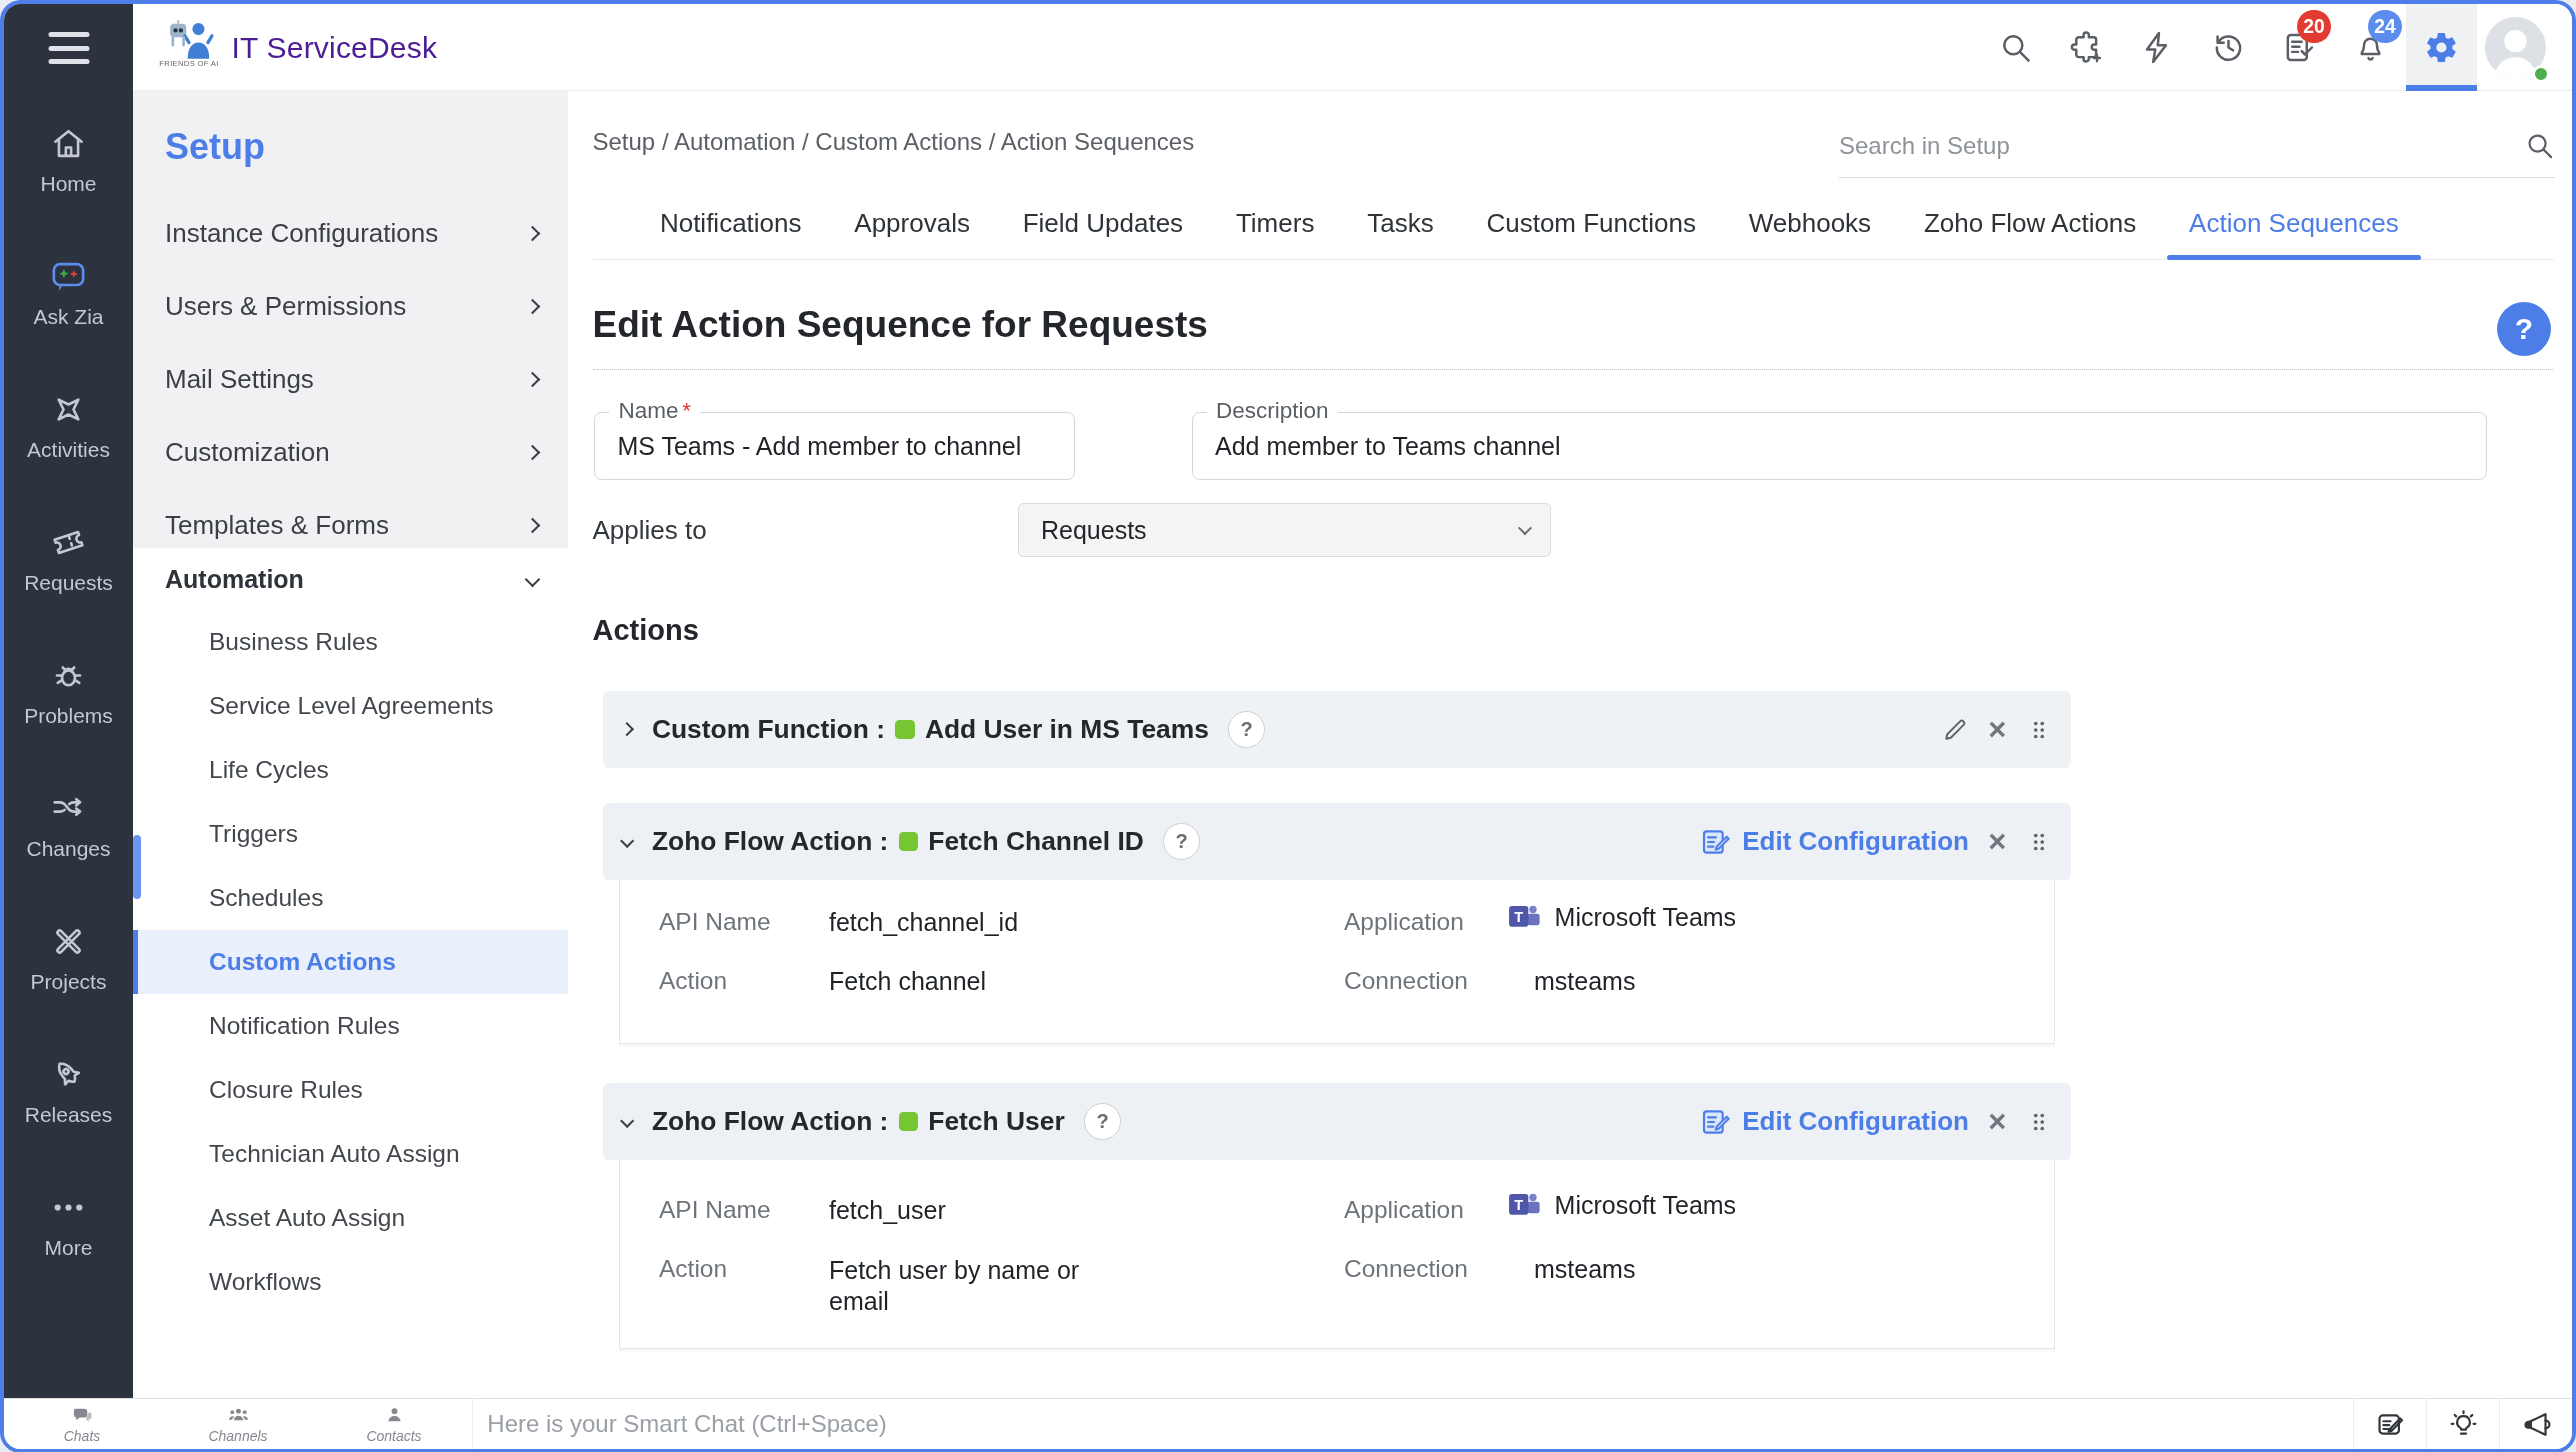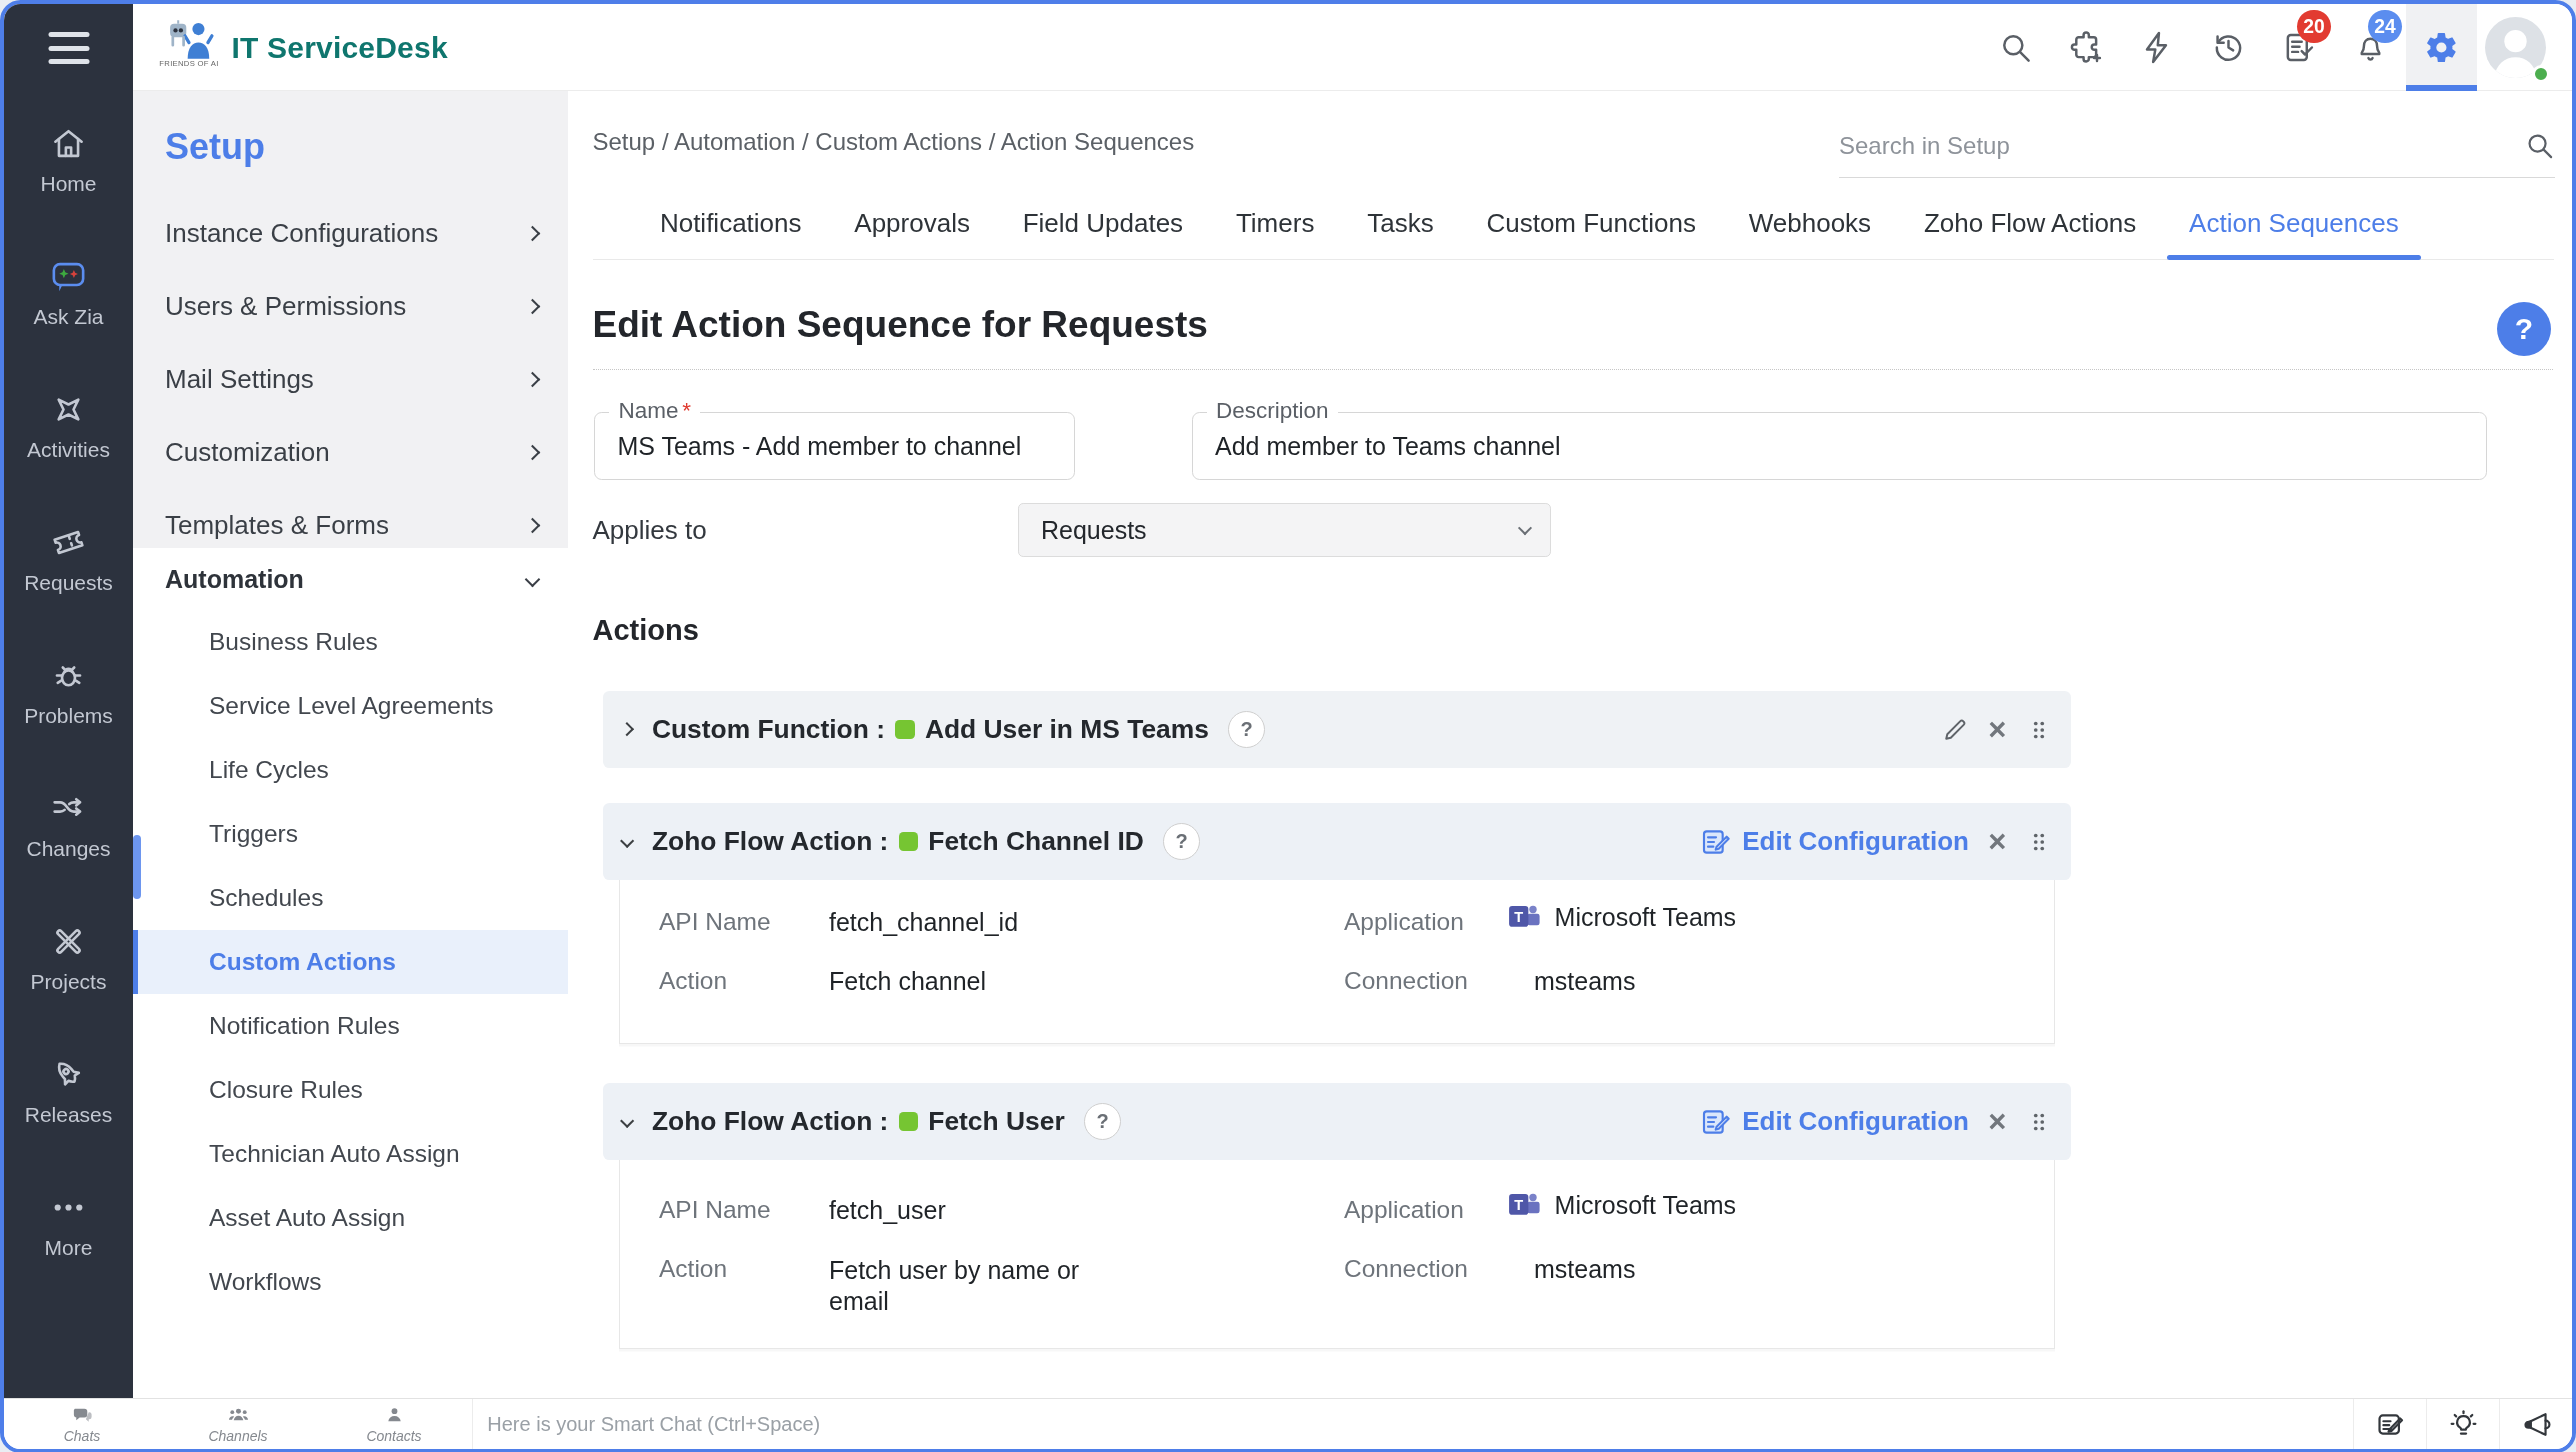--- a/index.html
+++ b/index.html
@@ -6,21 +6,21 @@
   html,body { width:2576px; height:1453px; }
   body { font-family:"Liberation Sans", sans-serif; background:#e9edf3; position:relative; }
 
   .window { position:absolute; inset:0; border:4.5px solid #4e7ee9; border-radius:20.6px; overflow:hidden; background:#fff; }
 
   
   .topbar { position:absolute; left:129px; top:0; right:0; height:87px; background:#fff; border-bottom:1.3px solid #ececec; z-index:6; }
   .brand { position:absolute; left:29px; top:0; height:87px; display:flex; align-items:center; gap:15.5px; }
   .logo { width:54px; height:59px; display:flex; flex-direction:column; align-items:center; }
   .logo-caption { font-size:7.7px; color:#666; letter-spacing:0.3px; white-space:nowrap; }
-  .app-title { font-size:30px; font-weight:700; color:#0f766e; letter-spacing:0.2px; }
+  .app-title { font-size:30px; font-weight:400; color:#4c1d95; letter-spacing:0.2px; }
   .top-icons { position:absolute; right:18px; top:0; height:87px; display:flex; align-items:flex-start; }
   .tico { width:71px; height:87px; display:flex; align-items:center; justify-content:center; position:relative; color:#5a5f66; cursor:pointer; }
   .tico svg { width:35px; height:35px; }
   .badge { position:absolute; top:6.4px; right:3.9px; min-width:33px; height:33px; border-radius:17.4px; color:#fff; font-size:19.3px; font-weight:700; display:flex; align-items:center; justify-content:center; padding:0 6.4px; z-index:2; }
   .badge.red { background:#e23b31; }
   .badge.blue { background:#5b8def; }
   .tico.gear-cell { background:#f0f1f3; color:#4d7ee8; }
   .tico.gear-cell::after { content:""; position:absolute; left:0; right:0; bottom:0; height:5.8px; background:#4d7ee8; }
   .avatar-cell { width:77px; height:87px; display:flex; align-items:center; justify-content:center; position:relative; }
   .avatar { width:61px; height:61px; border-radius:50%; background:#dde1e6; position:relative; overflow:hidden; }
@@ -100,21 +100,21 @@
   .appcell { position:absolute; display:flex; align-items:center; gap:11.6px; }
   .appcell svg { width:37px; height:37px; }
   .appcell .bvt { font-size:25px; color:#1f2327; }
 
   
   .bottombar { position:absolute; left:0; right:0; bottom:0; height:51px; background:#fff; border-top:1.3px solid #e2e2e2; display:flex; align-items:stretch; z-index:8; }
   .btab { width:156px; display:flex; flex-direction:column; align-items:center; justify-content:center; gap:1.3px; color:#85898f; font-size:14px; cursor:pointer;font-style:italic; }
   .btab svg { width:23px; height:23px; }
   .bb-divider { width:1.3px; background:#ececec; }
   .chat-input { flex:1; display:flex; align-items:center; padding-left:14px; }
-  .chat-input input { width:100%; border:none; outline:none; font-family:inherit; font-size:20px; color:#3b82f6; background:transparent; }
+  .chat-input input { width:100%; border:none; outline:none; font-family:inherit; font-size:24px; color:#3b82f6; background:transparent; }
   .chat-input input::placeholder { color:#9aa0a6; }
   .rico { width:73px; border-left:1.3px solid #ececec; display:flex; align-items:center; justify-content:center; color:#33373c; cursor:pointer; }
   .rico svg { width:31px; height:31px; }
 
   .ic { fill:none; stroke:currentColor; stroke-width:1.7; stroke-linecap:round; stroke-linejoin:round; }
   .icf { fill:currentColor; stroke:none; }
 </style>
 </head>
 <body>
 

